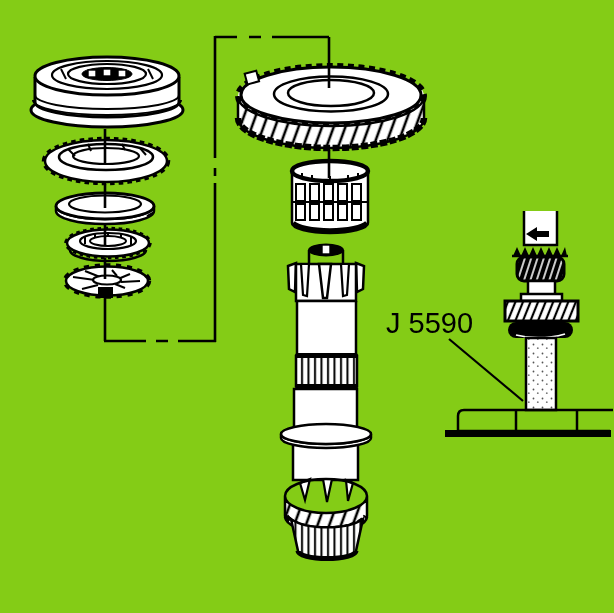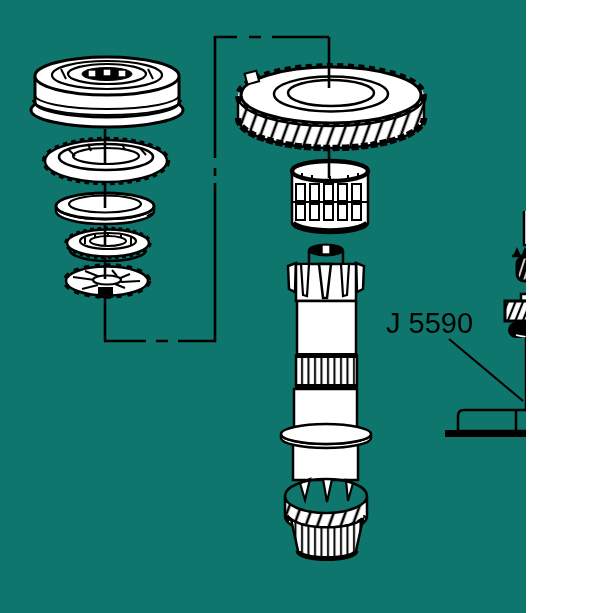--- a/index.html
+++ b/index.html
@@ -1,17 +1,17 @@
 <!DOCTYPE html>
 <html><head>
 <meta charset="utf-8">
 <style>
   html,body { margin:0; padding:0; background:#fff; }
   .canvas {
-    position:relative; width:526px; height:613px; background:#0f766e;
+    position:relative; width:614px; height:613px; background:#84cc16;
     font-family:"Liberation Sans", sans-serif; overflow:hidden;text-align:center;
   }
   svg { display:block; }
   text.part-label {
     font-family:"Liberation Sans", sans-serif;
     font-size:29px; fill:#000;
   }
 </style>
 </head>
 <body>

